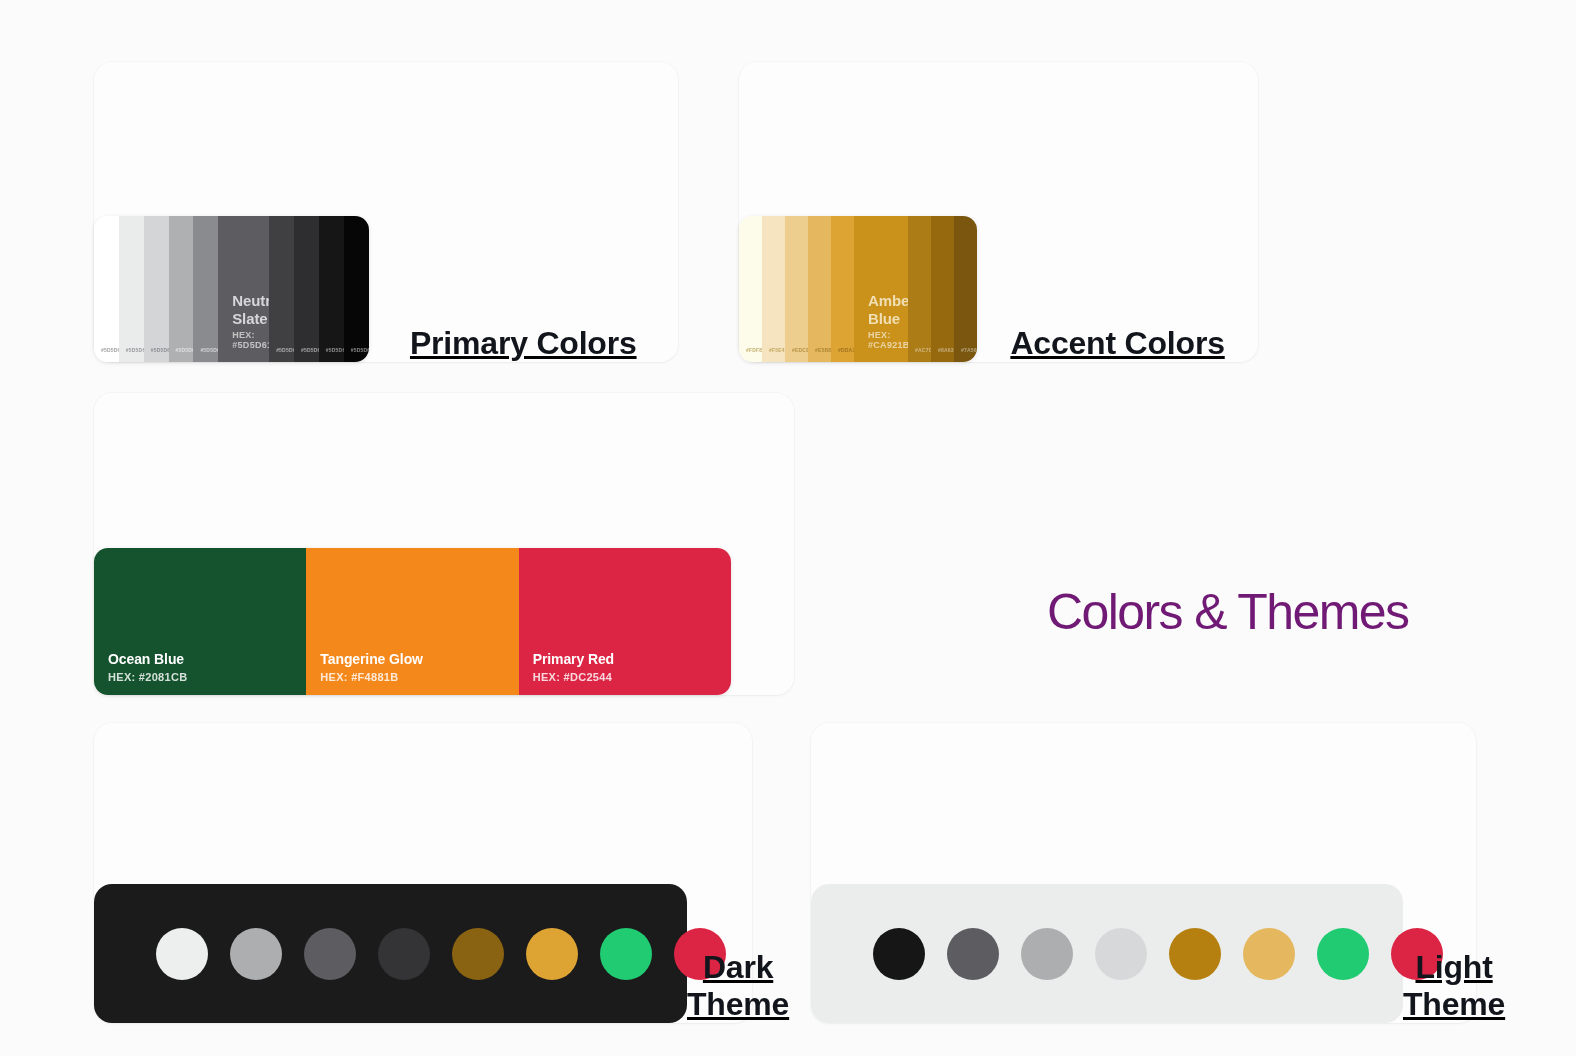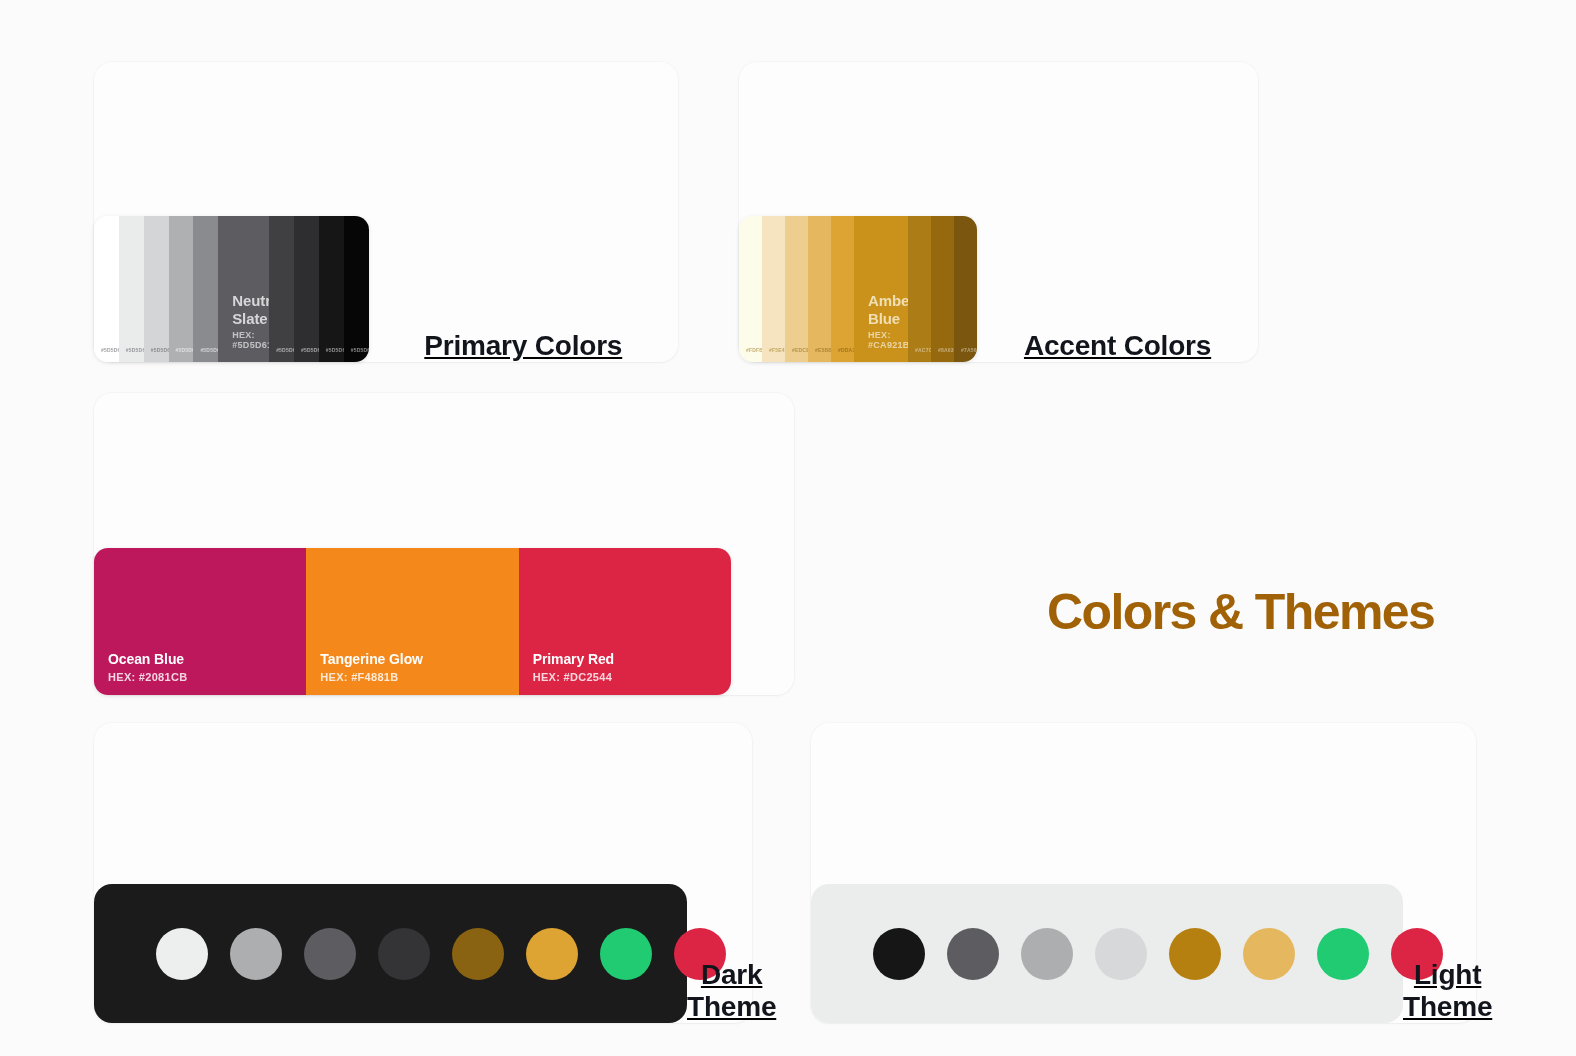--- a/index.html
+++ b/index.html
@@ -26,21 +26,21 @@
     background: #fdfdfd;
     border-radius: 18px;
     box-shadow: 0 1px 3px rgba(0,0,0,0.045), 0 0 0 1px rgba(0,0,0,0.018);
     display: flex;
     flex-direction: row;
     align-items: flex-end;
     text-decoration: underline;
   }
 
   .card-caption {
-    font-size: 28px;
+    font-size: 32px;
     font-weight: 700;
     color: #12161c;
     letter-spacing: -0.2px;
     text-align: center;
     width: 100%;
   }
 
   
   .ramp {
     display: flex;
@@ -125,22 +125,22 @@
     width: 52px;
     height: 52px;
     border-radius: 50%;
     flex: 0 0 auto;
   }
 
   
   .main-title {
     position: absolute;
     font-size: 50px;
-    font-weight: 700;
-    color: #a16207;
+    font-weight: 400;
+    color: #701a75;
     letter-spacing: -1.6px;
     white-space: nowrap;
   }
 </style>
 </head>
 <body>
 
 <div class="canvas">
 
   <div class="card" style="left:94px; top:62px; width:584px; height:266px; padding-top:34px;">
@@ -213,21 +213,21 @@
       </div>
       <div class="ramp-swatch" style="background:#7A560F;">
         <span class="chip-hex" style="color:rgba(255,255,255,0.45);">#7A560F</span>
       </div>
     </div>
     <div class="card-caption" style="margin-top:30px;">Accent Colors</div>
   </div>
 
   <div class="card" style="left:94px; top:393px; width:700px; height:266px; padding-top:36px;">
     <div class="semantic-row" style="width:637px; height:147px;">
-      <div class="semantic-block" style="background:#be185d;">
+      <div class="semantic-block" style="background:#14532d;">
         <div class="semantic-label">Ocean Blue</div>
         <div class="semantic-hex">HEX: #2081CB</div>
       </div>
       <div class="semantic-block" style="background:#F4881B;">
         <div class="semantic-label">Tangerine Glow</div>
         <div class="semantic-hex">HEX: #F4881B</div>
       </div>
       <div class="semantic-block" style="background:#DC2544;">
         <div class="semantic-label">Primary Red</div>
         <div class="semantic-hex">HEX: #DC2544</div>

